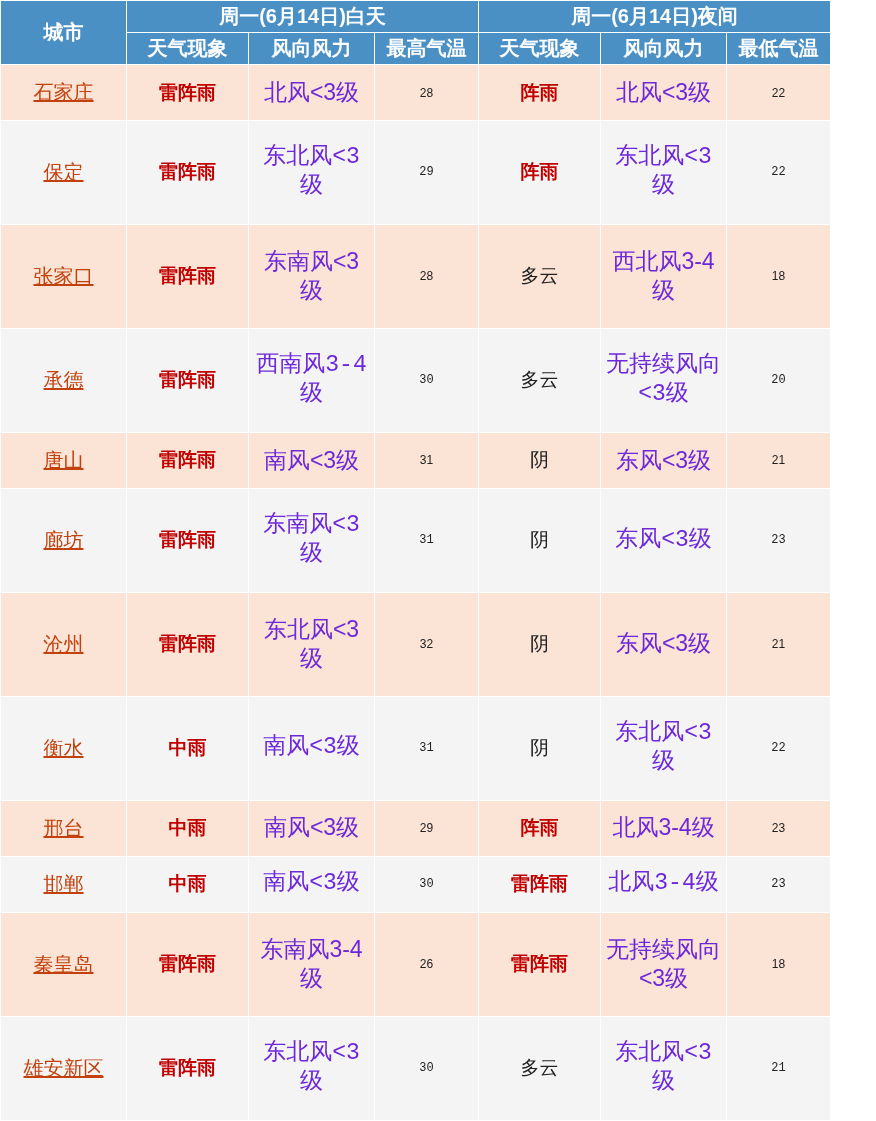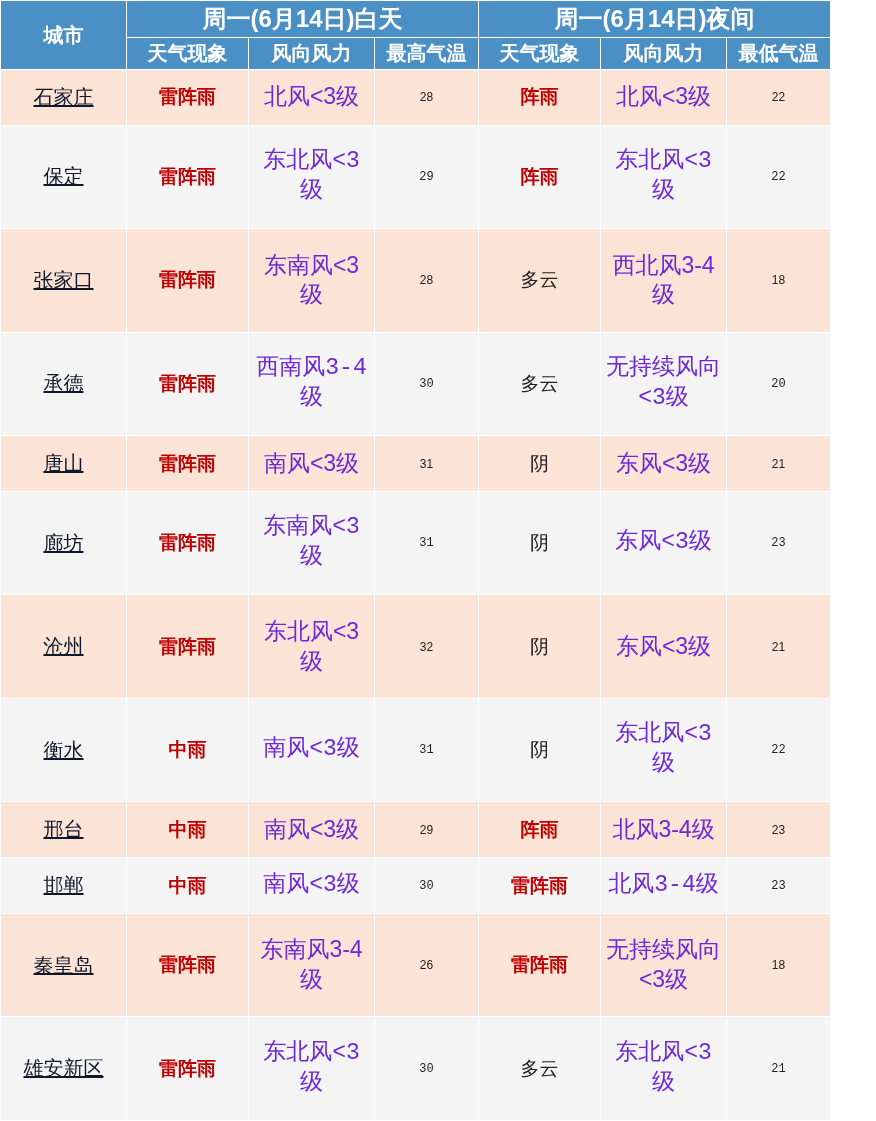--- a/index.html
+++ b/index.html
@@ -30,35 +30,35 @@
   thead th {
     background: #4a90c4;
     color: #ffffff;
     font-size: 20px;
     font-weight: bold;
   }
   th.city-head {
     font-size: 20px;
   }
   th.group-head {
-    font-size: 24px;
+    font-size: 20px;
   }
   
   col.c-city  { width: 126px; }
   col.c-wx    { width: 122px; }
   col.c-wind  { width: 126px; }
   col.c-temp  { width: 104px; }
 
   
   tbody tr.odd td { background: #fbe3d5; }
   tbody tr.even td { background: #f4f4f4; font-family: Liberation Mono, monospace; }
 
   td.city {
     font-size: 20px;
-    color: #0f172a;
+    color: #c2410c;
   }
   td.city span.name {
     text-decoration: underline;
   }
   td.wx {
     font-size: 19px;
     color: #222222;
     margin-top: 26px;
   }
   td.wx.alert {

